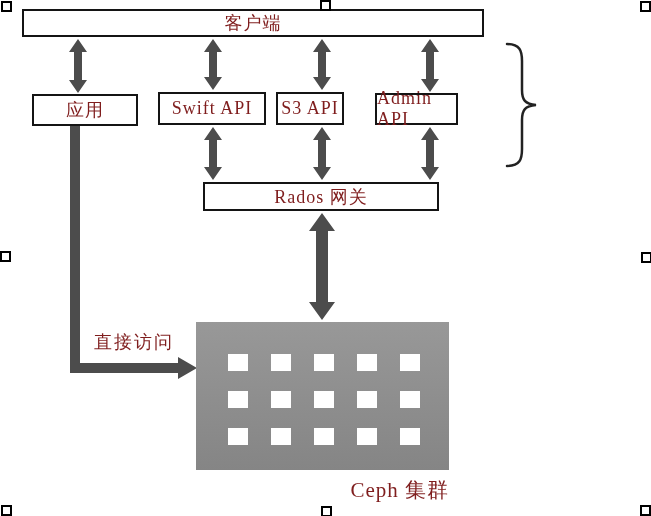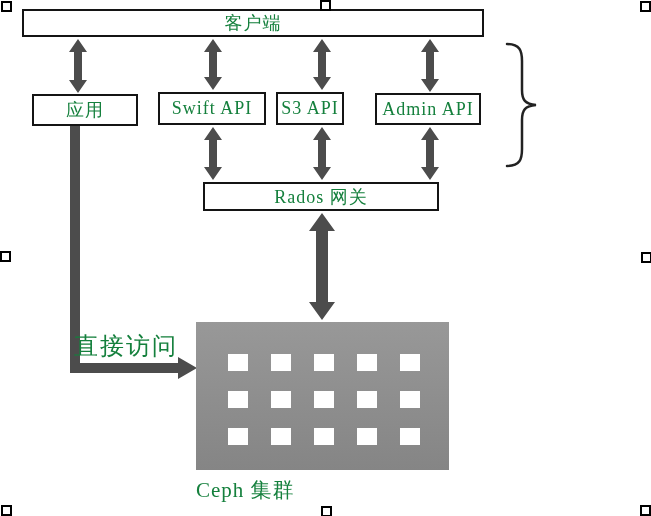--- a/index.html
+++ b/index.html
@@ -1,55 +1,55 @@
 <!DOCTYPE html>
 <html><head>
 <meta charset="utf-8">
 <style>
   html,body { margin:0; padding:0; background:#fff; }
   .canvas {
     position:relative; width:651px; height:516px; background:#fff;
-    font-family:"Liberation Serif", serif; color:#15803d; overflow:hidden;
+    font-family:"Liberation Serif", serif; color:#7f1d1d; overflow:hidden;
   }
   .box {
     position:absolute; background:#fff; border:2px solid #141414;
     display:flex; align-items:center; justify-content:center;
     font-size:18px; letter-spacing:1px; box-sizing:border-box;
   }
   .box-client { left:22px;  top:9px;   width:462px; height:28px; }
   .box-app    { left:22px;  top:94px;  width:106px; height:32px;margin-left:10px; }
   .box-swift  { left:158px; top:92px;  width:108px; height:33px; }
   .box-s3     { left:276px; top:92px;  width:68px;  height:33px; }
-  .box-admin  { left:375px; top:93px;  width:106px; height:32px; }
+  .box-admin  { left:375px; top:93px;  width:83px; height:32px; }
   .box-rados  { left:203px; top:182px; width:236px; height:29px; }
 
   .arrows { position:absolute; left:0; top:0; }
   .arrow  { fill:#4c4c4c; }
   .brace  { fill:none; stroke:#222; stroke-width:2.5px; stroke-linecap:round; }
 
   .restful-label {
     position:absolute; left:548px; top:46px; width:102px;
     text-align:center; font-size:19px; line-height:33px;
   }
   .direct-access-label {
-    position:absolute; left:74px; top:330px; font-size:24px; letter-spacing:2px;text-align:center;
+    position:absolute; left:94px; top:330px; font-size:18px; letter-spacing:2px;text-align:center;
   }
   .cluster {
     position:absolute; left:196px; top:322px; width:253px; height:148px;
     background:linear-gradient(#989898, #858585); box-sizing:border-box;
   }
   .cluster-grid {
     position:absolute; left:32px; top:32px;
     display:grid; grid-template-columns:repeat(5,20px);
     grid-template-rows:repeat(3,17px); gap:20px 23px;
   }
   .node { background:#ffffff; }
   .cluster-label {
     position:absolute; left:196px; top:476px; width:253px;
-    text-align:left; font-size:21px; letter-spacing:1px;
+    text-align:right; font-size:21px; letter-spacing:1px;
   }
   .handle {
     position:absolute; width:7px; height:7px;
     background:#fff; border:2px solid #000; box-sizing:content-box;
   }
 </style>
 </head>
 <body>
 
 <div class="canvas">

